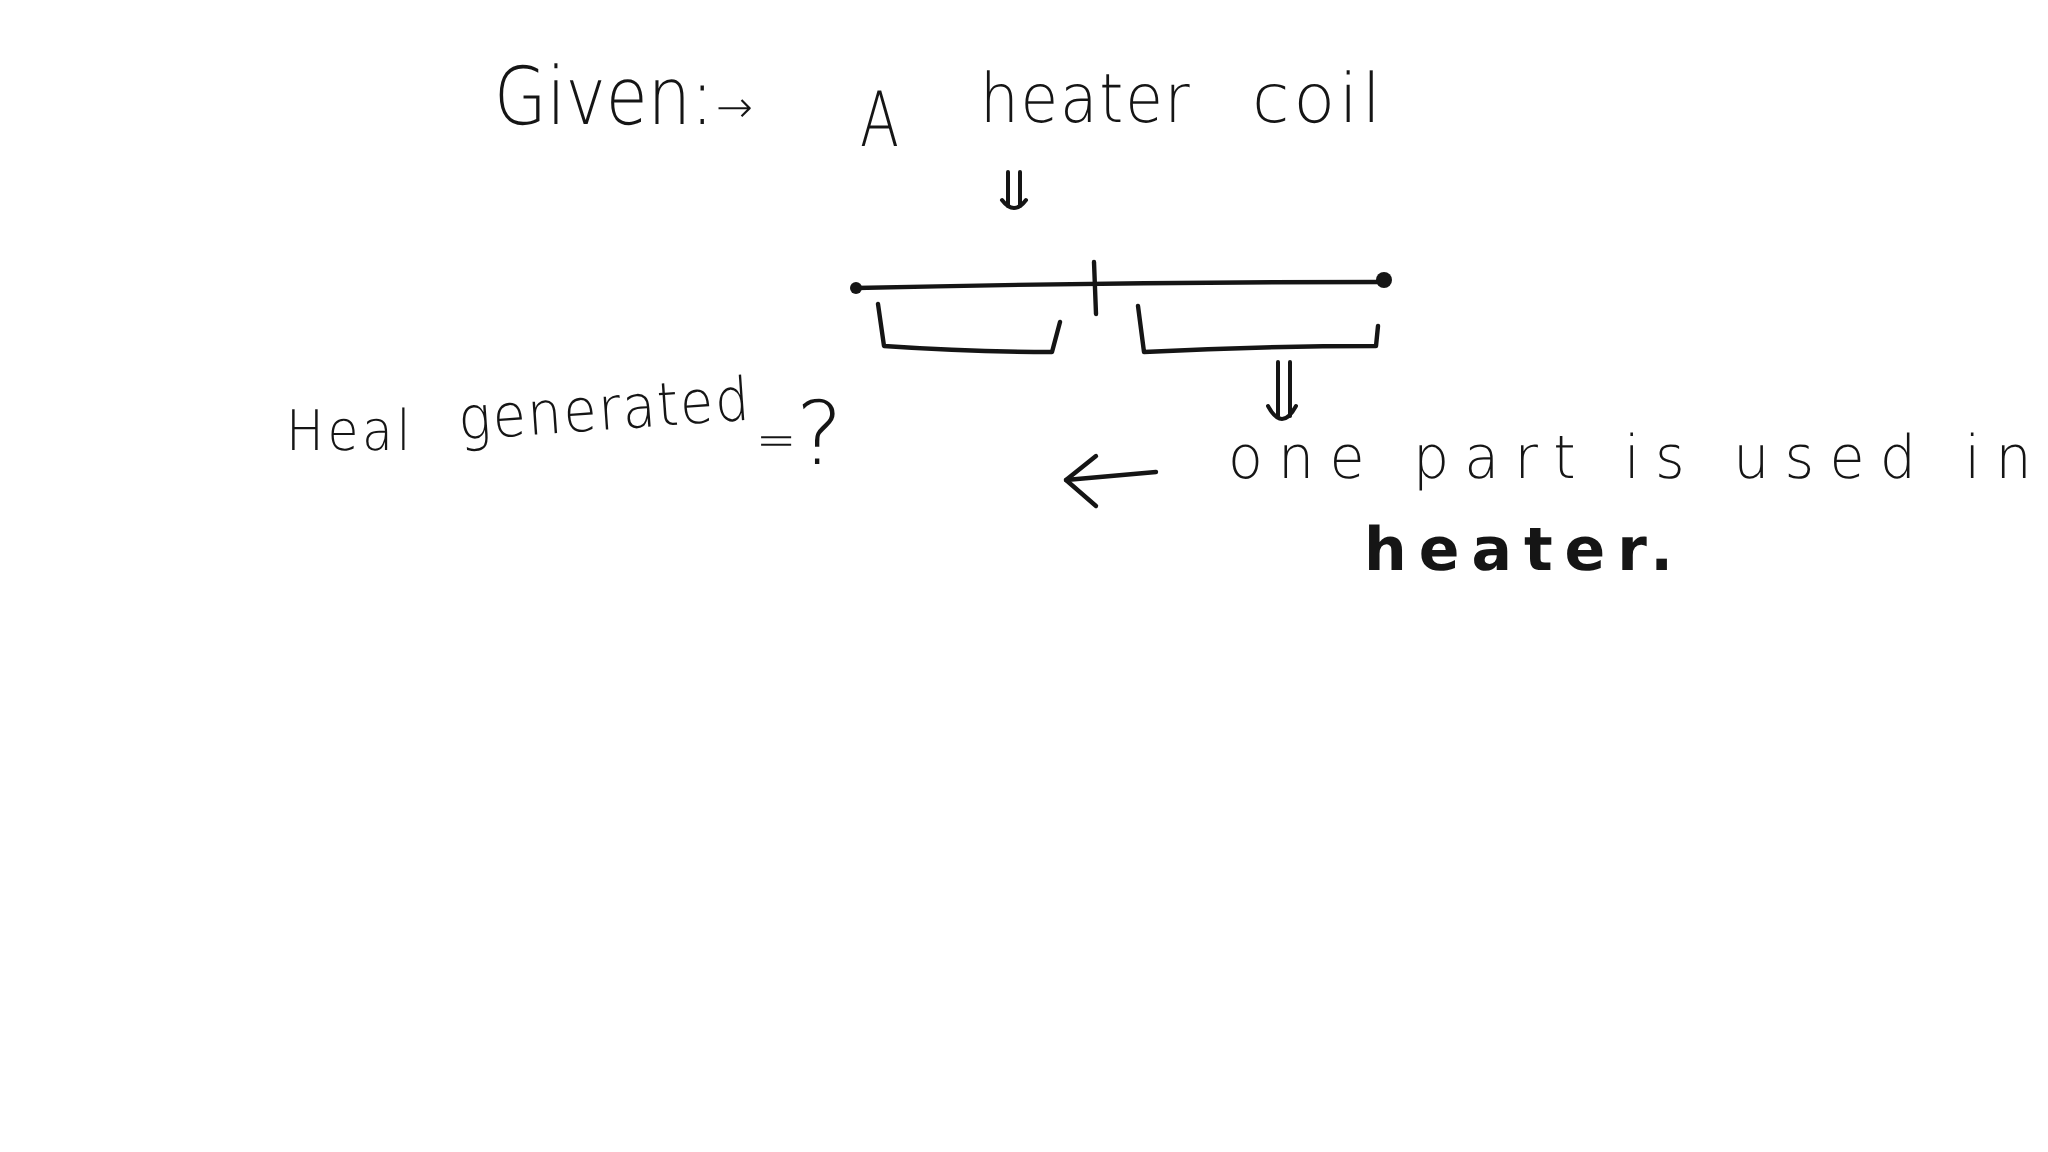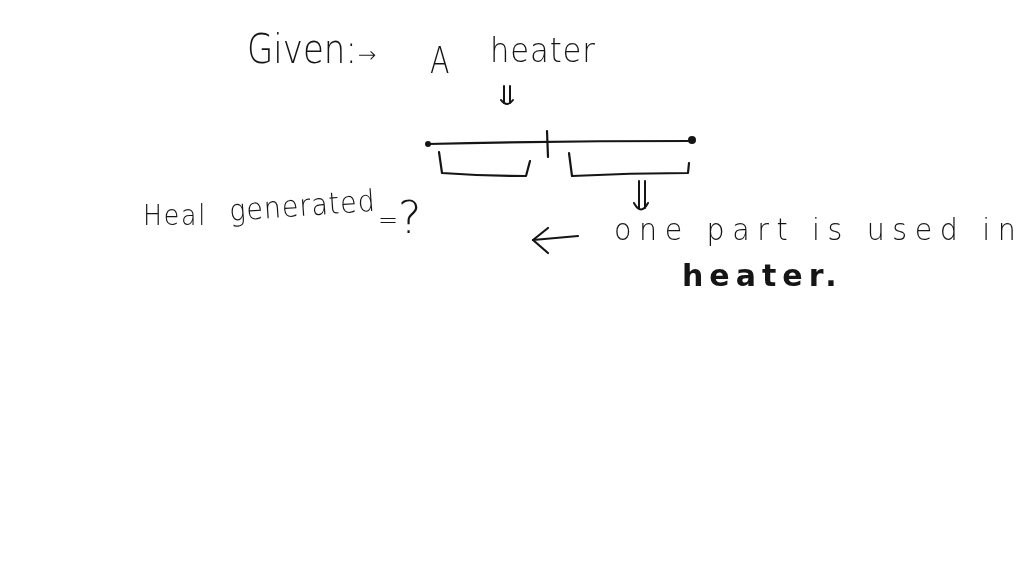--- a/index.html
+++ b/index.html
@@ -52,20 +52,21 @@
   </style>
 </head>
 <body>
 
 <div class="canvas">
 
   <span class="hw given">Given:</span>
   <span class="hw arrow-right">→</span>
   <span class="hw a-letter">A</span>
   <span class="hw heater-title">heater</span>
+  <span class="hw coil">coil</span>
 
   <span class="hw heat-label">Heal</span>
   <span class="hw generated">generated</span>
   <span class="hw equals">=</span>
   <span class="hw question">?</span>
 
   <span class="hw one-part">one part is used in</span>
   <span class="hw heater2">heater.</span>
 
   <svg class="diagram" viewBox="0 0 1024 576">

